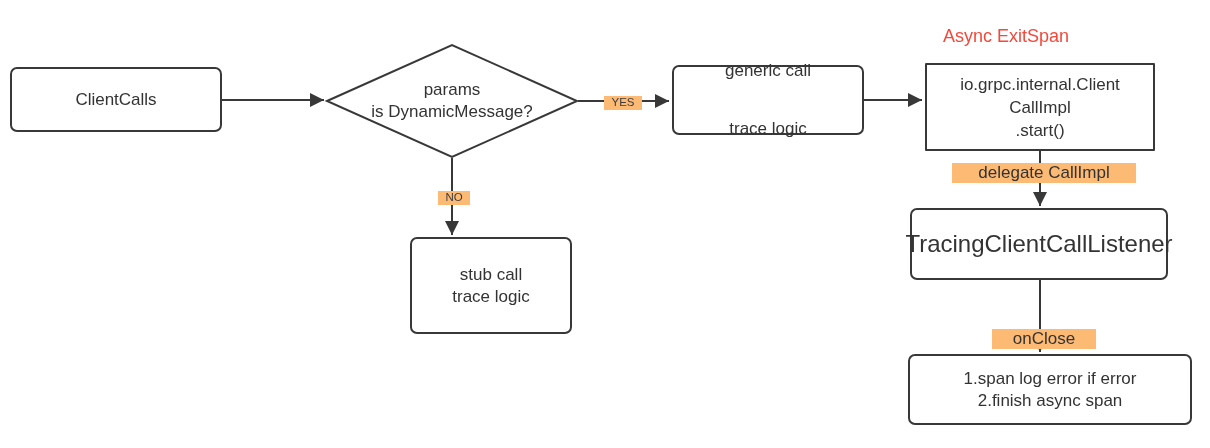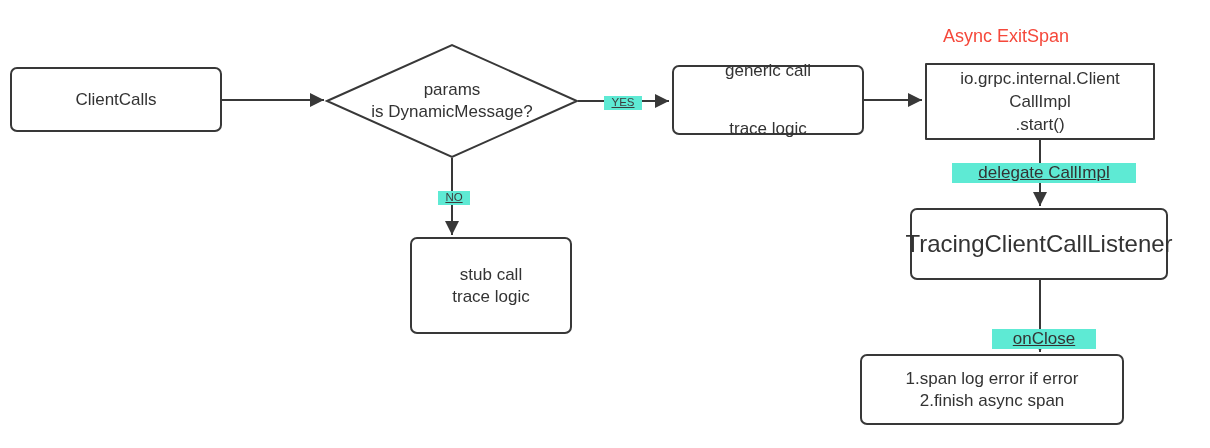--- a/index.html
+++ b/index.html
@@ -28,25 +28,24 @@
   }
   .node.square{border-radius:1px;line-height:23px;}
   .decision-text{
     position:absolute;
     text-align:center;
     font-size:17px;
     line-height:22px;
   }
   .edge-label{
     position:absolute;
-    background:#5eead4;
+    background:#fdba74;
     text-align:center;
     line-height:1.2;
     padding:0 2px;
-    text-decoration:underline;
   }
   .edge-label.small{font-size:11.5px;color:#3d3d3d;}
   .edge-label.big{font-size:17px;}
   .title-label{
     position:absolute;
     font-size:18px;
     text-align:left;
   }
 </style>
 </head>
@@ -85,36 +84,36 @@
   <div class="decision-text" style="left:342px;top:79px;width:220px;">
     <div>params</div>
     <div>is DynamicMessage?</div>
   </div>
 
   <div class="node" style="left:672px;top:65px;width:192px;height:70px;gap:36px;">
     <div>generic call</div>
     <div>trace logic</div>
   </div>
 
-  <div class="node square" style="left:925px;top:63px;width:230px;height:77px;">
+  <div class="node square" style="left:925px;top:63px;width:230px;height:88px;">
     <div>io.grpc.internal.Client</div>
     <div>CallImpl</div>
     <div>.start()</div>
   </div>
 
   <div class="node" style="left:370px;top:237px;width:162px;height:97px;margin-left:40px;">
     <div>stub call</div>
     <div>trace logic</div>
   </div>
 
   <div class="node" style="left:910px;top:208px;width:258px;height:72px;font-size:24px;">
     <div>TracingClientCallListener</div>
   </div>
 
-  <div class="node" style="left:860px;top:354px;width:264px;height:71px;">
+  <div class="node" style="left:908px;top:354px;width:284px;height:71px;">
     <div>1.span log error if error</div>
     <div>2.finish async span</div>
   </div>
 
   <div class="edge-label small" style="left:604px;top:96px;width:34px;">YES</div>
 
   <div class="edge-label small" style="left:438px;top:191px;width:28px;">NO</div>
 
   <div class="edge-label big" style="left:952px;top:163px;width:180px;">delegate CallImpl</div>
 

